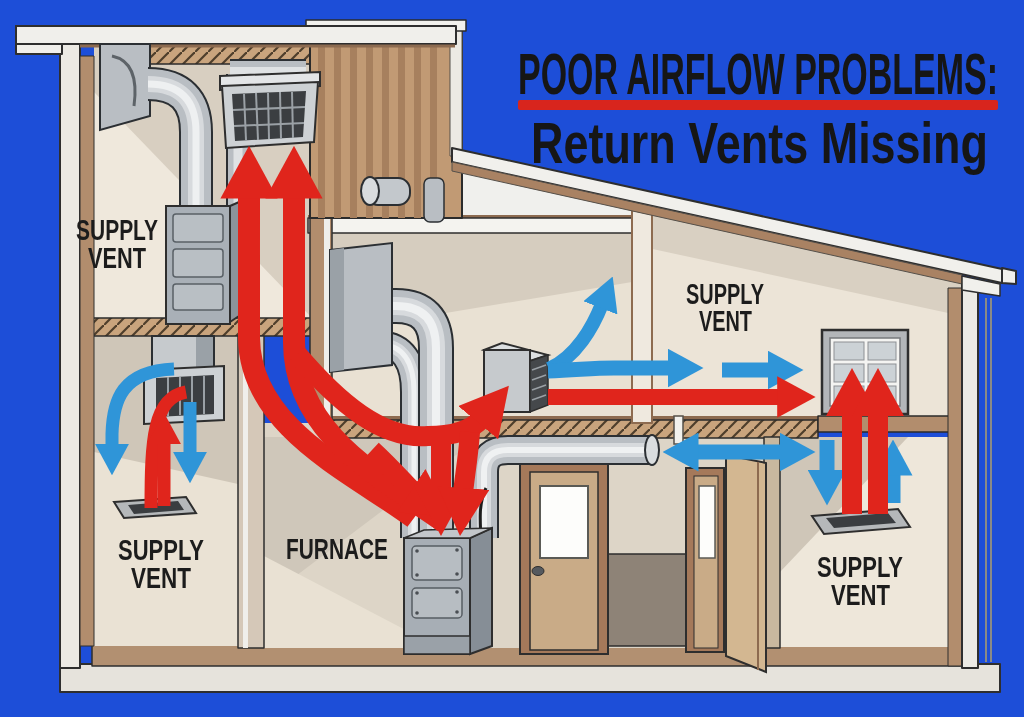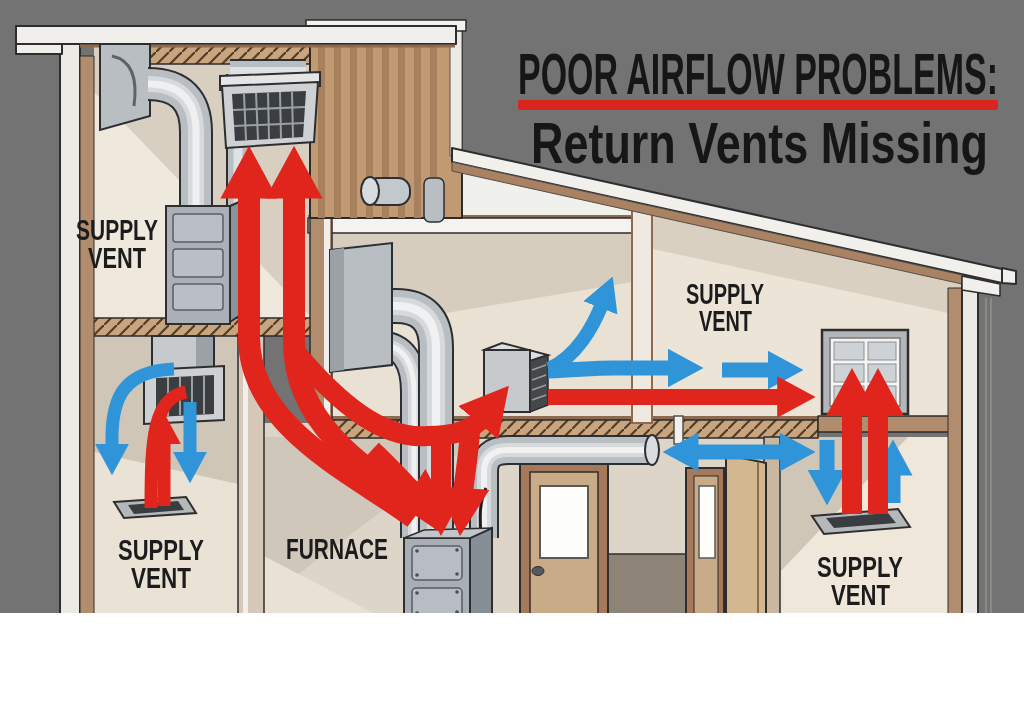--- a/index.html
+++ b/index.html
@@ -1,16 +1,16 @@
 <!DOCTYPE html>
 <html><head>
 <meta charset="utf-8">
 <style>
   html,body{margin:0;padding:0;background:#ffffff;}
-  .stage{position:relative;width:1024px;height:613px;background:#737373;overflow:hidden;
+  .stage{position:relative;width:1024px;height:717px;background:#1d4ed8;overflow:hidden;
          font-family:"Liberation Sans", sans-serif;}
   .stage svg{position:absolute;left:0;top:0;}
   text{font-family:"Liberation Sans", sans-serif;font-weight:bold;}
   .room-label{fill:#1c1c1c;}
   .title-line{fill:#161616;}
 </style>
 </head>
 <body>
 
 <div class="stage">

